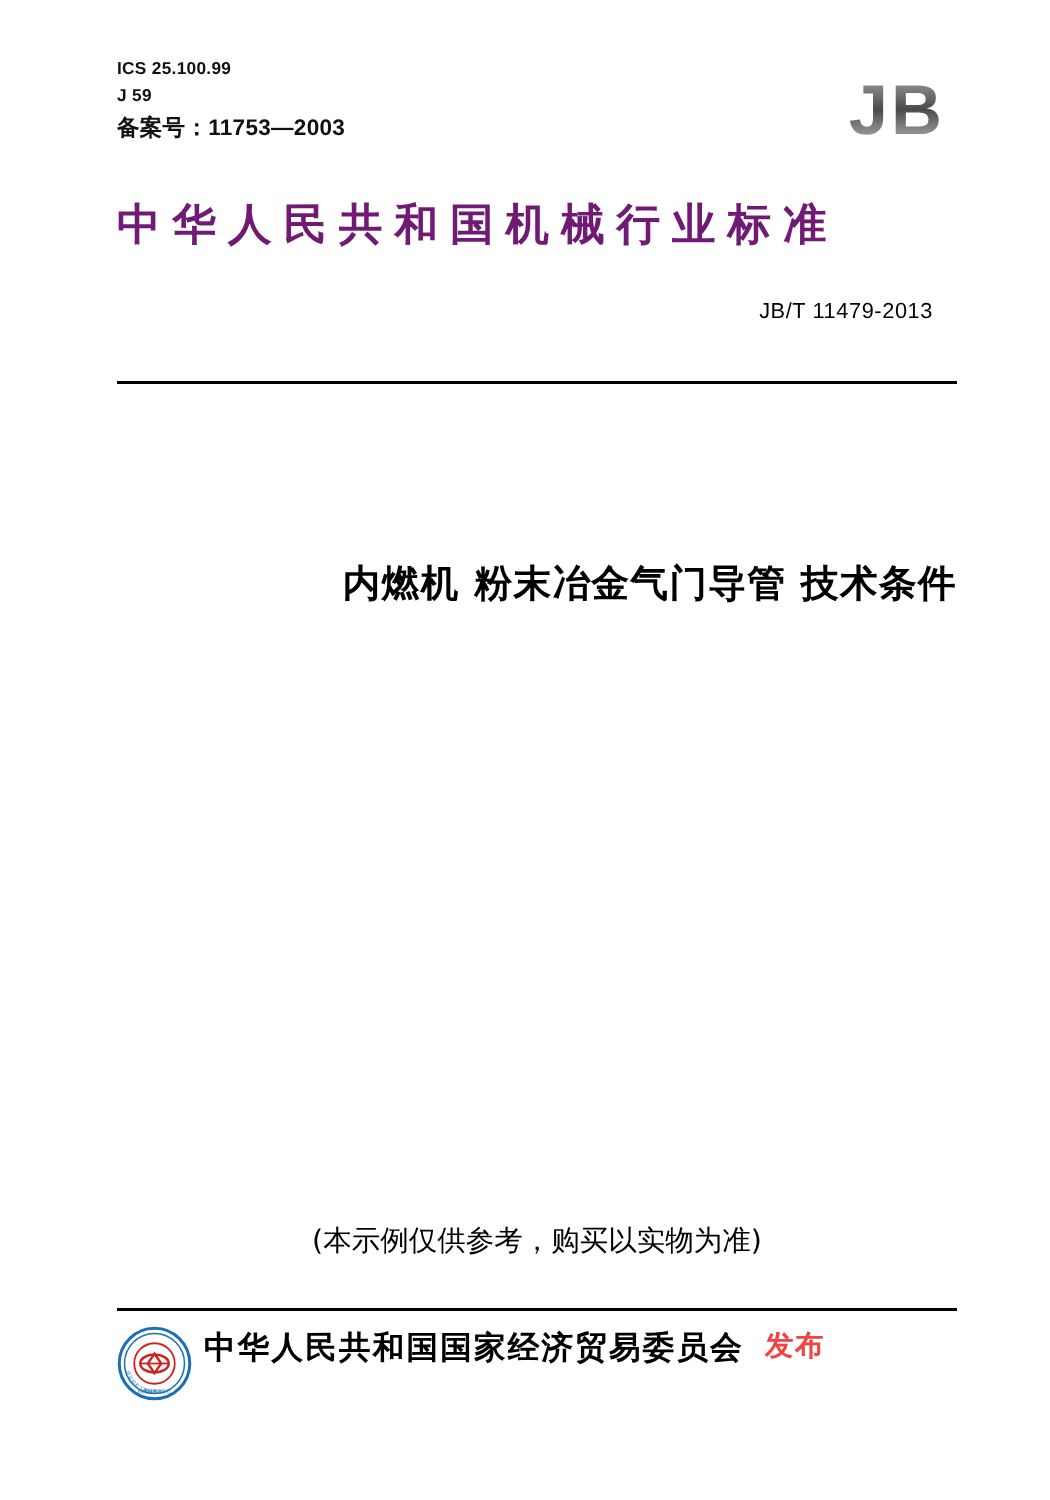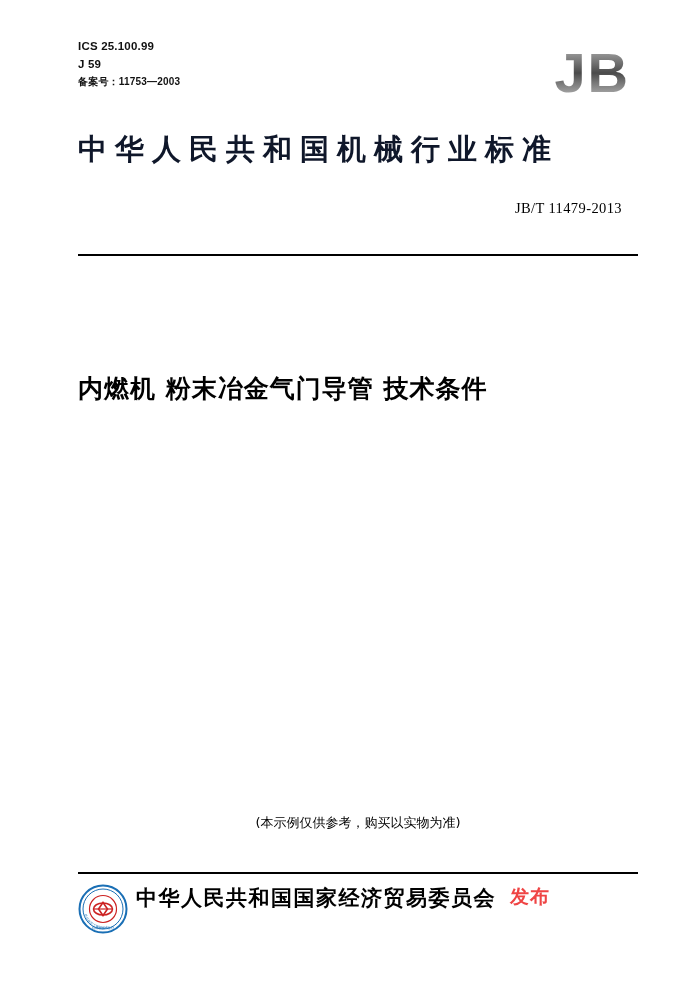--- a/index.html
+++ b/index.html
@@ -31,36 +31,36 @@
   }
   .meta .line {
     font-family: "Liberation Sans", sans-serif;
     font-size: 11.5px;
     font-weight: bold;
     letter-spacing: 0.2px;
     color: #111;
     white-space: nowrap;
   }
   .meta .line.small {
-    font-size: 10px;
+    font-size: 15px;
     font-weight: bold;
   }
 
   
   .jb-logo {
     position: absolute;
     right: 70px;
     top: 34px;
     width: 165px;
     height: 78px;
   }
   .jb-logo .jb-text {
     font-family: "Liberation Sans", sans-serif;
     font-weight: bold;
-    font-size: 56px;
+    font-size: 47px;
     line-height: 78px;
     letter-spacing: 2px;
     text-align: right;
     background: linear-gradient(to bottom,
       #d9d9d9 0%,
       #a8a8a8 18%,
       #6f6f6f 38%,
       #4a4a4a 50%,
       #767676 62%,
       #b4b4b4 82%,
@@ -77,33 +77,33 @@
     position: absolute;
     left: 78px;
     top: 130px;
     width: 560px;
     font-family: "DejaVu Sans", "Liberation Sans", sans-serif;
     font-weight: bold;
     font-size: 29px;
     letter-spacing: 8px;
     text-align: justify;
     text-align-last: justify;
-    color: #0f172a;
+    color: #701a75;
     white-space: nowrap;
   }
   .std-title span {
     display: inline-block;
   }
 
   
   .std-no {
     position: absolute;
     right: 78px;
     top: 200px;
-    font-family: Liberation Serif, serif;
+    font-family: Liberation Sans, sans-serif;
     font-size: 14.5px;
     color: #000;
     letter-spacing: 0.4px;
   }
 
   
   .rule-top {
     position: absolute;
     left: 78px;
     top: 254px;
@@ -119,37 +119,37 @@
     height: 0;
     border-top: 2px solid #000;
   }
 
   
   .doc-title {
     position: absolute;
     left: 78px;
     top: 372px;
     width: 560px;
-    text-align: left;
+    text-align: right;
     font-family: "DejaVu Sans", "Liberation Sans", sans-serif;
     font-weight: bold;
     font-size: 25px;
     letter-spacing: 1px;
     color: #000;
   }
 
   
   .sample-note {
     position: absolute;
     left: 78px;
     top: 814px;
     width: 560px;
     text-align: center;
     font-family: "DejaVu Sans", "Liberation Sans", sans-serif;
-    font-size: 13px;
+    font-size: 19px;
     color: #000;
   }
 
   
   .issuer {
     position: absolute;
     left: 78px;
     top: 884px;
     width: 560px;
     height: 48px;

